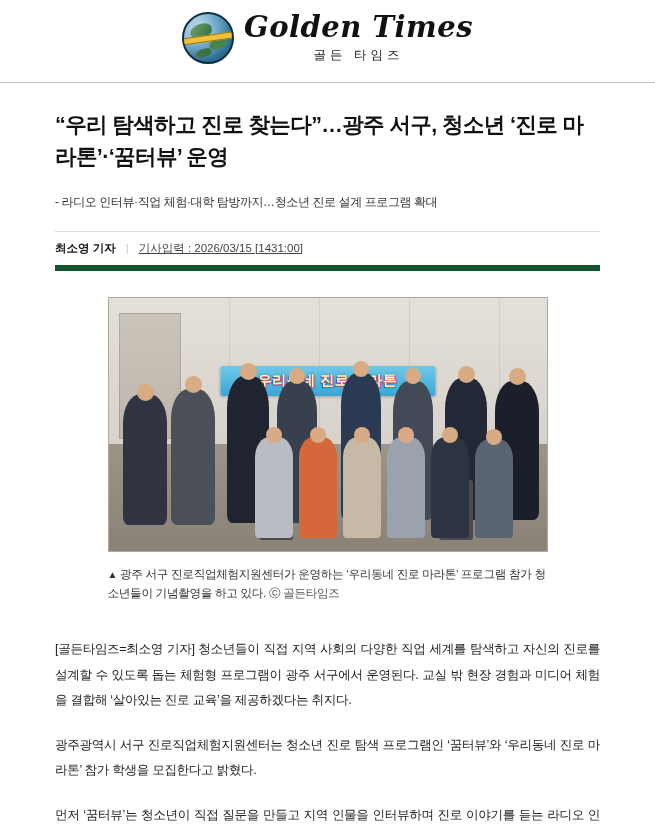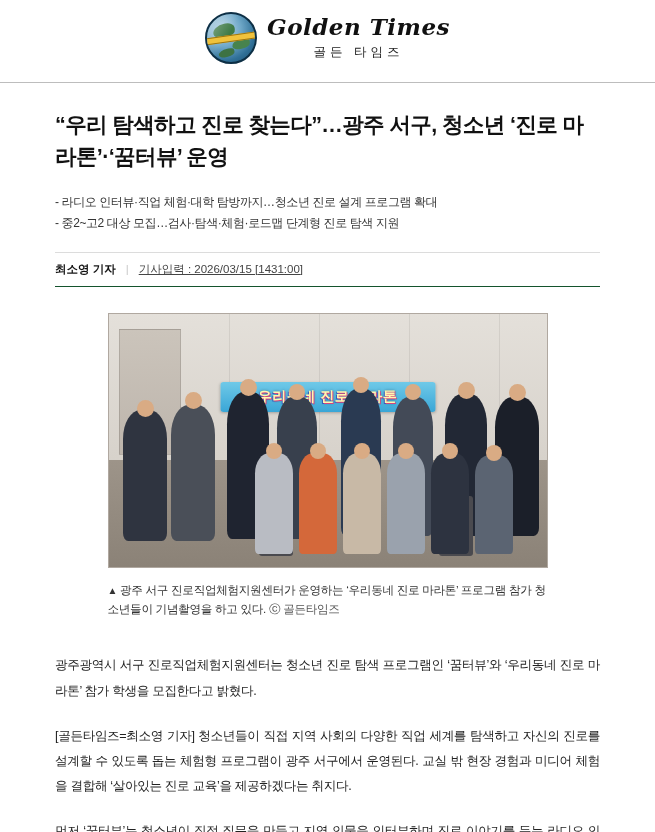--- a/index.html
+++ b/index.html
@@ -68,21 +68,21 @@
     transform: translateY(-50%) rotate(-8deg);
     z-index: 3;
   }
   .title-block {
     display: flex;
     flex-direction: column;
     align-items: center;
   }
   .paper-name {
     font-family: "DejaVu Serif", "Liberation Serif", serif;
-    font-size: 23px;
+    font-size: 29px;
     font-weight: bold;
     font-style: italic;
     letter-spacing: 0.5px;
     color: #111111;
     line-height: 1.05;
     white-space: nowrap;
   }
   .paper-name-kr {
     font-size: 12.5px;
     letter-spacing: 4px;
@@ -117,21 +117,21 @@
     font-size: 12px;
     line-height: 1.75;
     color: #333;
     letter-spacing: -0.4px;
   }
 
   
   .byline-wrap {
     margin-top: 18px;
     border-top: 1px solid #dcdcdc;
-    border-bottom: 1px solid #14532d;
+    border-bottom: 6px solid #14532d;
     padding: 9px 0 9px 0;
     display: flex;
     align-items: center;
     gap: 10px;
     font-size: 11.5px;
     color: #333;
   }
   .byline-author { font-weight: bold; color: #111; }
   .byline-sep { color: #c9c9c9; }
   .byline-date { color: #444; text-decoration: underline; }
@@ -242,21 +242,20 @@
   </div>
 
   <hr class="rule rule-dark">
 
   <div class="content">
 
     <h1 class="headline">“우리 탐색하고 진로 찾는다”…광주 서구, 청소년 ‘진로 마라톤’·‘꿈터뷰’ 운영</h1>
 
     <div class="subheads">
       <div>- 라디오 인터뷰·직업 체험·대학 탐방까지…청소년 진로 설계 프로그램 확대</div>
-      <div>- 중2~고2 대상 모집…검사·탐색·체험·로드맵 단계형 진로 탐색 지원</div>
     </div>
 
     <div class="byline-wrap">
       <span class="byline-author">최소영 기자</span>
       <span class="byline-sep">|</span>
       <span class="byline-date">기사입력 : 2026/03/15 [1431:00]</span>
     </div>
 
     <div class="figure">
       <div class="photo">
@@ -318,20 +317,20 @@
       </div>
 
       <div class="caption">
         <span class="tri">▲</span>
         <span>광주 서구 진로직업체험지원센터가 운영하는 ‘우리동네 진로 마라톤’ 프로그램 참가 청소년들이 기념촬영을 하고 있다.</span>
         <span class="credit">ⓒ 골든타임즈</span>
       </div>
     </div>
 
     <div class="body-copy">
+      <p>[골든타임즈=최소영 기자] 청소년들이 직접 지역 사회의 다양한 직업 세계를 탐색하고 자신의 진로를 설계할 수 있도록 돕는 체험형 프로그램이 광주 서구에서 운영된다. 교실 밖 현장 경험과 미디어 체험을 결합해 ‘살아있는 진로 교육’을 제공하겠다는 취지다.</p>
       <p>광주광역시 서구 진로직업체험지원센터는 청소년 진로 탐색 프로그램인 ‘꿈터뷰’와 ‘우리동네 진로 마라톤’ 참가 학생을 모집한다고 밝혔다.</p>
-      <p>[골든타임즈=최소영 기자] 청소년들이 직접 지역 사회의 다양한 직업 세계를 탐색하고 자신의 진로를 설계할 수 있도록 돕는 체험형 프로그램이 광주 서구에서 운영된다. 교실 밖 현장 경험과 미디어 체험을 결합해 ‘살아있는 진로 교육’을 제공하겠다는 취지다.</p>
       <p class="tight">먼저 ‘꿈터뷰’는 청소년이 직접 질문을 만들고 지역 인물을 인터뷰하며 진로 이야기를 듣는 라디오 인터뷰 체험 프로그램이다.</p>
 
     </div>
 
   </div>
 </div>
 
 </body></html>

